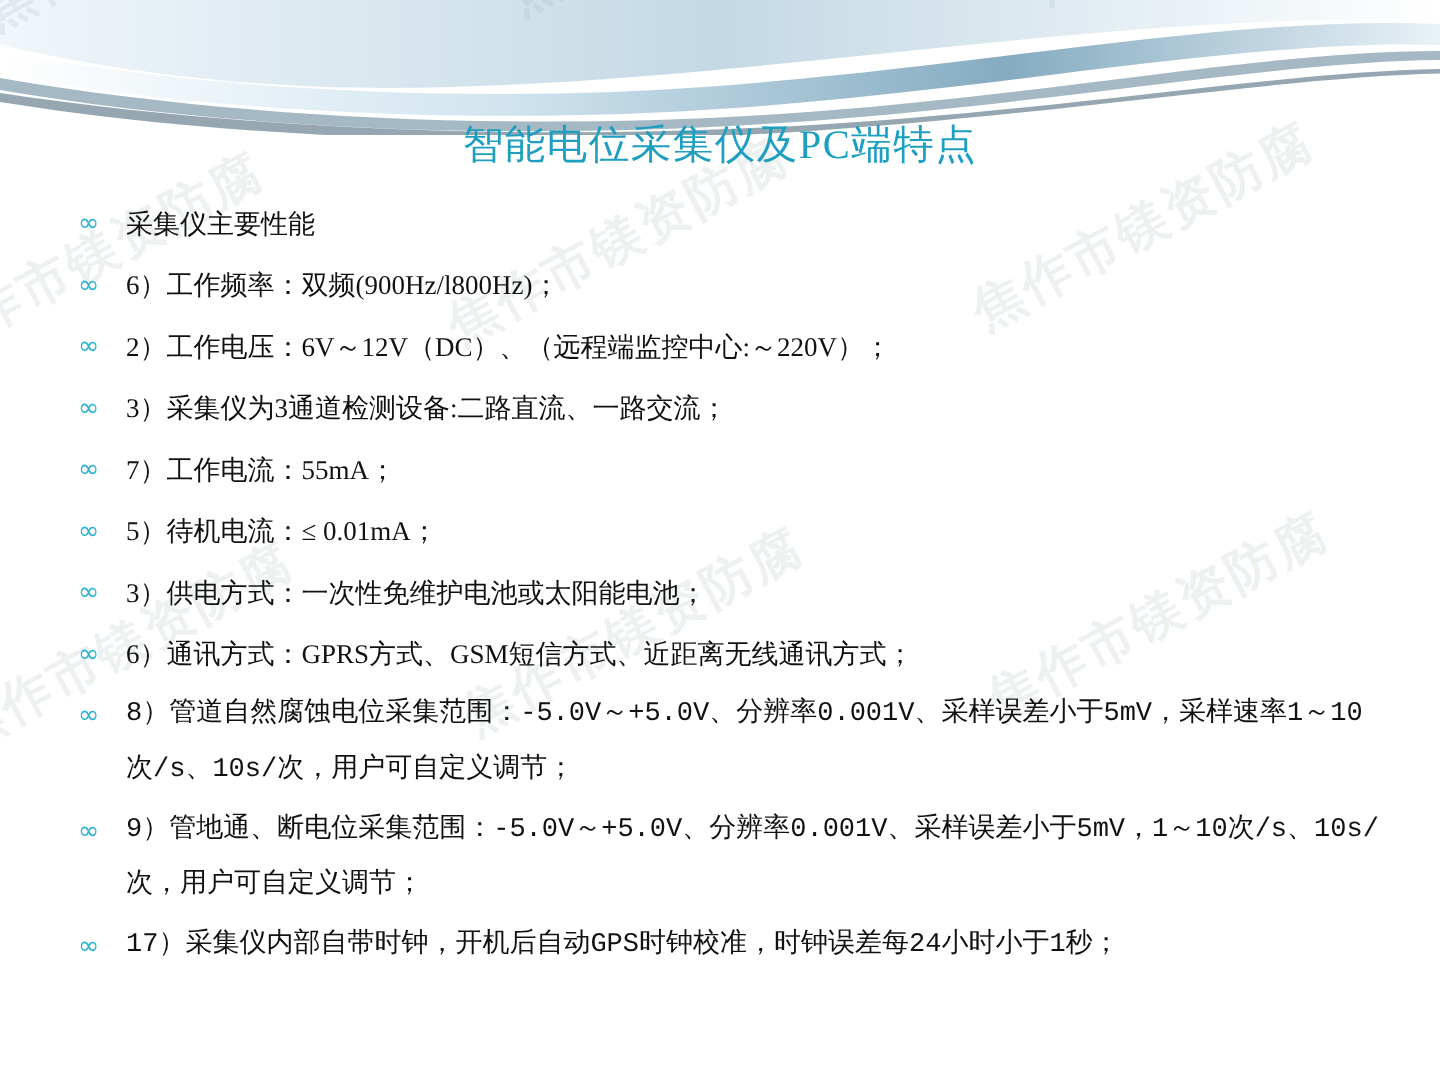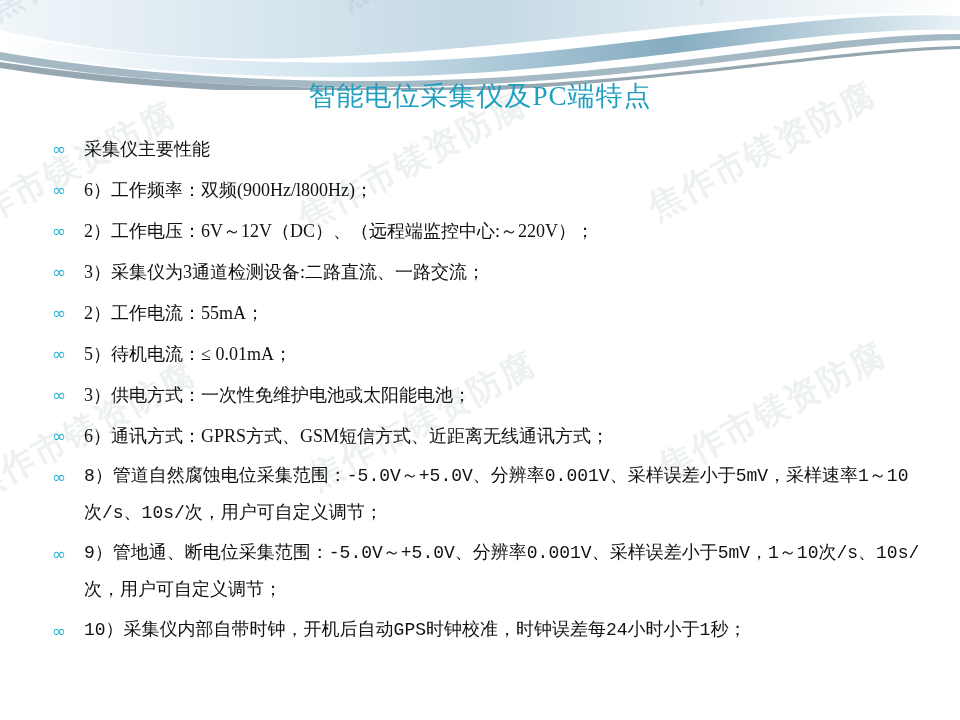--- a/index.html
+++ b/index.html
@@ -151,21 +151,21 @@
       <div class="bullet-text">2）工作电压：6V～12V（DC）、（远程端监控中心:～220V）；</div>
     </div>
 
     <div class="bullet-row">
       <div class="bullet-mark">∞</div>
       <div class="bullet-text">3）采集仪为3通道检测设备:二路直流、一路交流；</div>
     </div>
 
     <div class="bullet-row">
       <div class="bullet-mark">∞</div>
-      <div class="bullet-text">2）工作电流：55mA；</div>
+      <div class="bullet-text">7）工作电流：55mA；</div>
     </div>
 
     <div class="bullet-row">
       <div class="bullet-mark">∞</div>
       <div class="bullet-text">5）待机电流：≤ 0.01mA；</div>
     </div>
 
     <div class="bullet-row">
       <div class="bullet-mark">∞</div>
       <div class="bullet-text">3）供电方式：一次性免维护电池或太阳能电池；</div>
@@ -181,18 +181,18 @@
       <div class="bullet-text wrapped">8）管道自然腐蚀电位采集范围：-5.0V～+5.0V、分辨率0.001V、采样误差小于5mV，采样速率1～10次/s、10s/次，用户可自定义调节；</div>
     </div>
 
     <div class="bullet-row">
       <div class="bullet-mark">∞</div>
       <div class="bullet-text wrapped">9）管地通、断电位采集范围：-5.0V～+5.0V、分辨率0.001V、采样误差小于5mV，1～10次/s、10s/次，用户可自定义调节；</div>
     </div>
 
     <div class="bullet-row">
       <div class="bullet-mark">∞</div>
-      <div class="bullet-text wrapped">10）采集仪内部自带时钟，开机后自动GPS时钟校准，时钟误差每24小时小于1秒；</div>
+      <div class="bullet-text wrapped">17）采集仪内部自带时钟，开机后自动GPS时钟校准，时钟误差每24小时小于1秒；</div>
     </div>
 
   </div>
 
 </div>
 
 </body></html>

